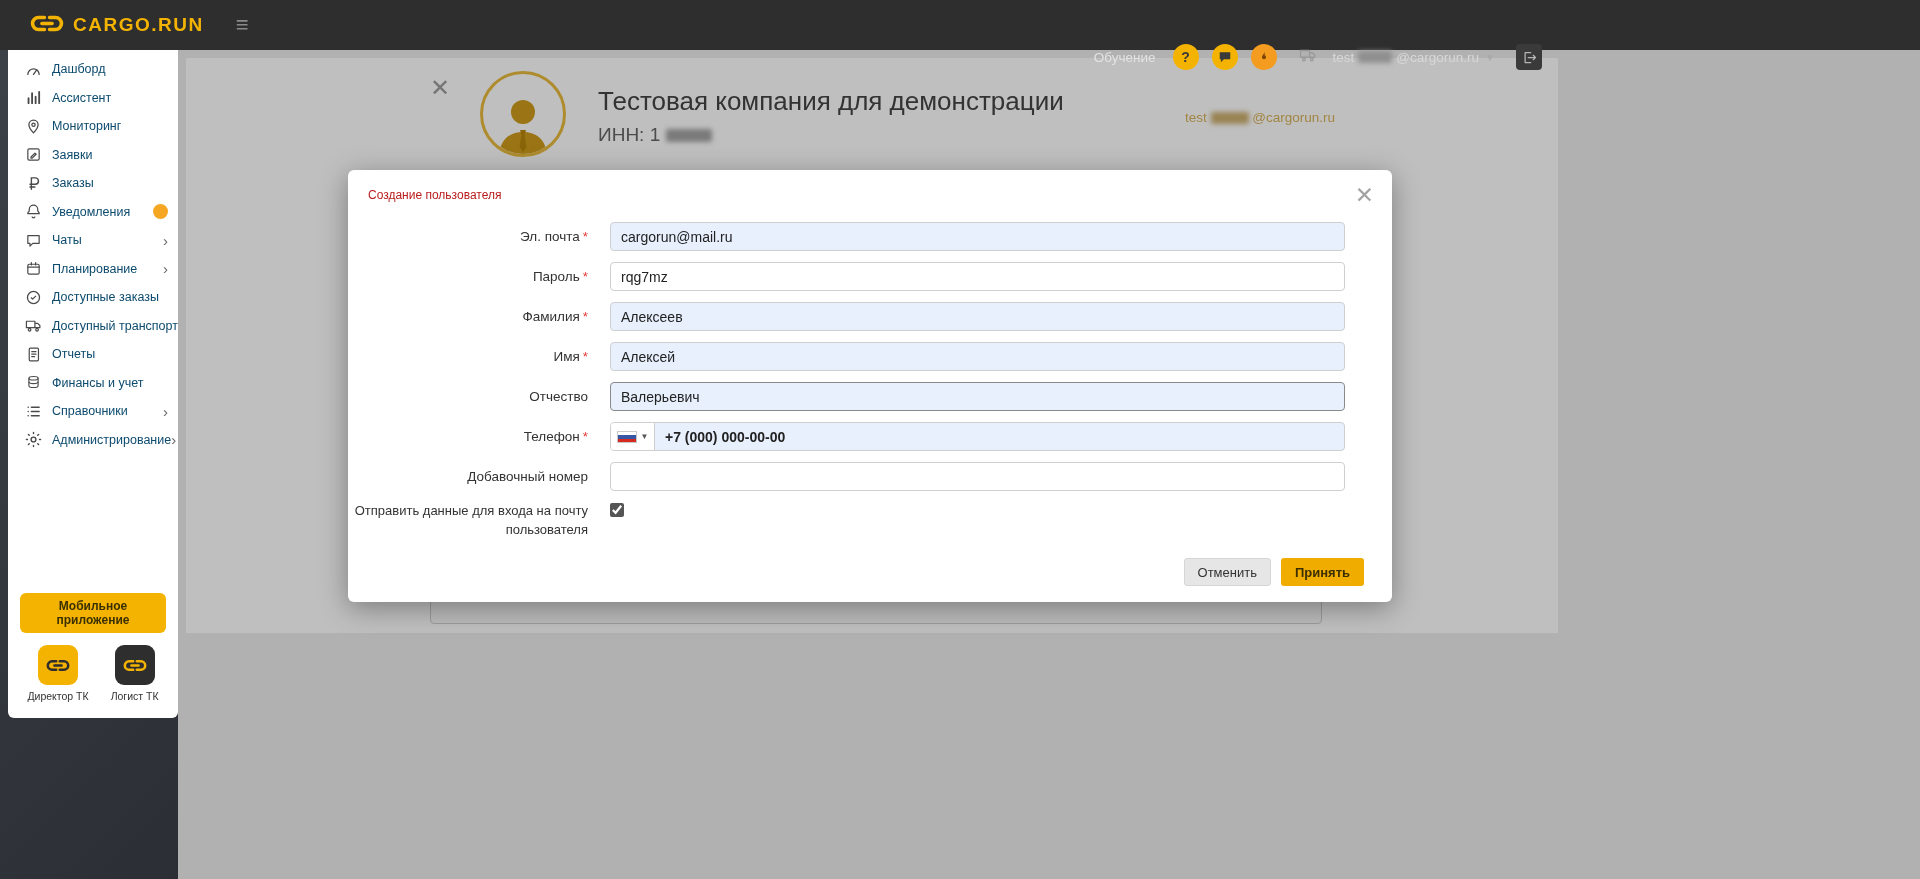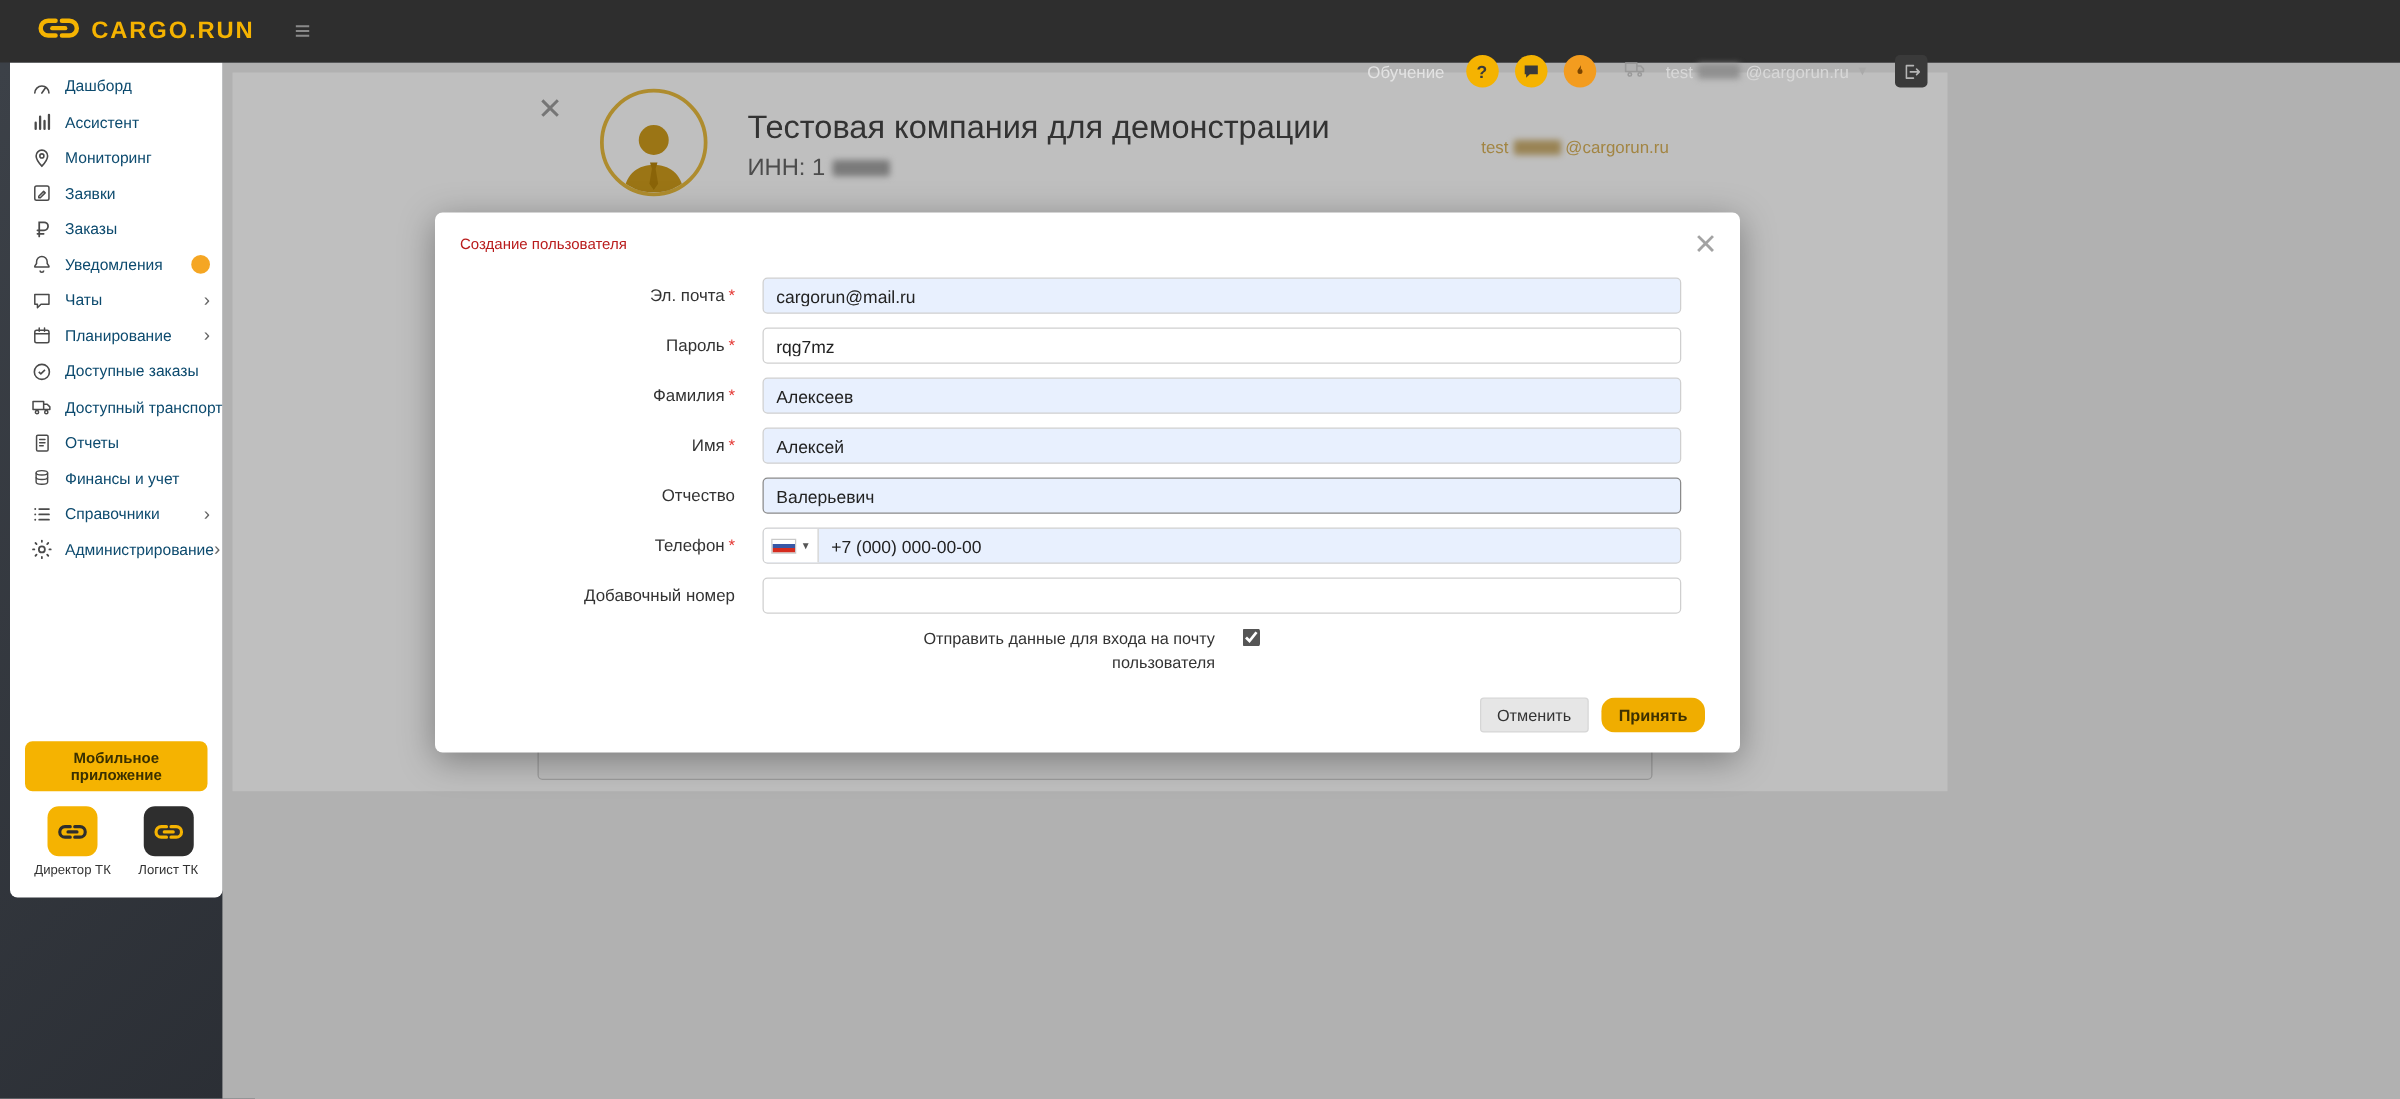--- a/index.html
+++ b/index.html
@@ -61,28 +61,28 @@
   .flabel { width:262px; padding-right:22px; text-align:right; font-size:13.5px; color:#333; flex:none; }
   .req { color:#e53935; margin-left:3px; }
   .fctl { width:735px; }
   .finput { width:100%; height:29px; border:1px solid #cfcfcf; border-radius:4px; padding:0 10px; font-size:14px; color:#222; background:#fff; font-family:"Liberation Sans",sans-serif; outline:none; }
   .finput.autofill { background:#e8f0fe; }
   .finput.focused { border-color:#8a8a8a; }
   .phone-wrap { display:flex; height:29px; border:1px solid #cfcfcf; border-radius:4px; overflow:hidden; background:#e8f0fe; }
   .flag-box { width:44px; background:#fff; border-right:1px solid #cfcfcf; display:flex; align-items:center; justify-content:center; gap:4px; cursor:pointer; flex:none; }
   .flag-ru { width:20px; height:12px; border:1px solid #c9c9c9; background:linear-gradient(to bottom,#fff 0 33%,#3757a6 33% 66%,#d52b1e 66% 100%); }
   .flag-caret { font-size:8px; color:#555; }
-  .phone-wrap input { flex:1; border:none; background:transparent; padding:0 10px; font-size:14px; color:#222; outline:none; font-family:"Liberation Sans",sans-serif; }
-  .chk-row { display:flex; margin-top:4px;justify-content:center; }
+  .phone-wrap input { flex:1; border:none; background:transparent; padding:0 10px; font-size:14px; color:#222; outline:none; font-family:"Liberation Sans",sans-serif;font-weight:bold; }
+  .chk-row { display:flex; margin-top:4px; }
   .chk-label { width:262px; padding-right:22px; text-align:right; font-size:13px; color:#333; line-height:1.45; flex:none; }
   .chkbox { width:14px; height:14px; margin-top:1px; accent-color:#555; cursor:pointer; }
   .modal-footer { position:absolute; right:28px; bottom:16px; display:flex; gap:10px; }
   .btn { height:28px; padding:0 13px; border:1px solid transparent; border-radius:3px; font-size:13px; cursor:pointer; font-family:Liberation Sans, sans-serif; }
   .btn-cancel { background:#e6e6e6; border-color:#d6d6d6; color:#333; }
-  .btn-accept { background:#f0ad00; color:#3d3000; font-weight:bold;border-radius:11px; }
+  .btn-accept { background:#f0ad00; color:#3d3000; font-weight:bold; }
 </style>
 </head>
 <body>
 
 <header class="topbar">
   <div class="logo-wrap">
     <span>
       <svg width="34" height="21" viewBox="0 0 40 24" fill="none">
         <path d="M17 5h-7a7 7 0 0 0 0 14h7" stroke="#f5b301" stroke-width="4.2" stroke-linecap="round"></path>
         <path d="M23 5h7a7 7 0 0 1 0 14h-7" stroke="#f5b301" stroke-width="4.2" stroke-linecap="round"></path>

